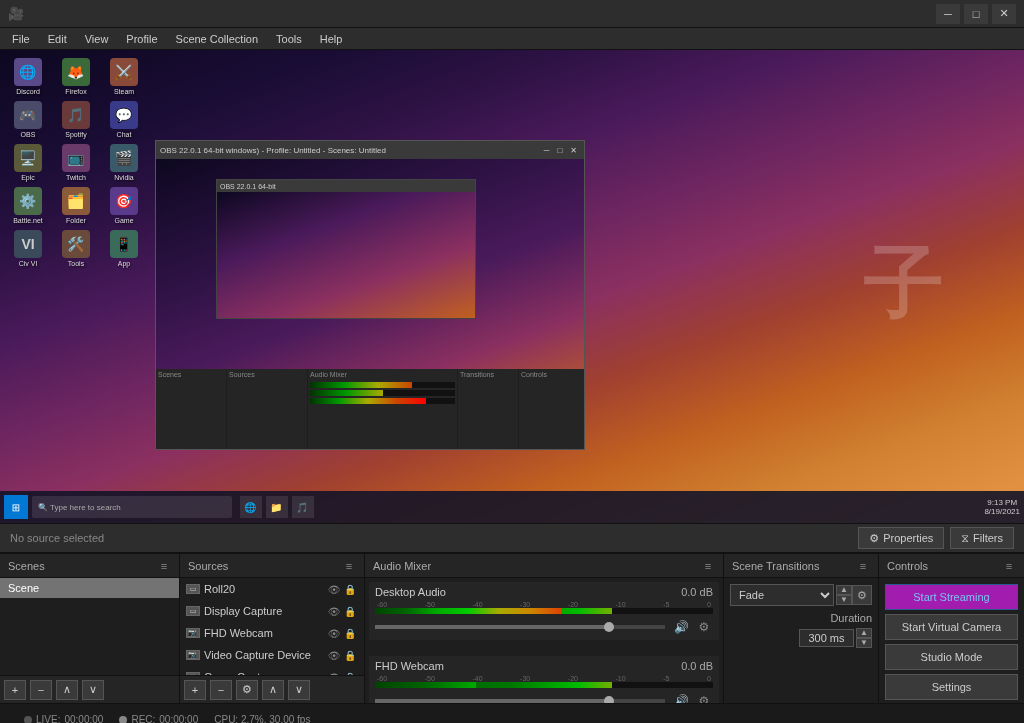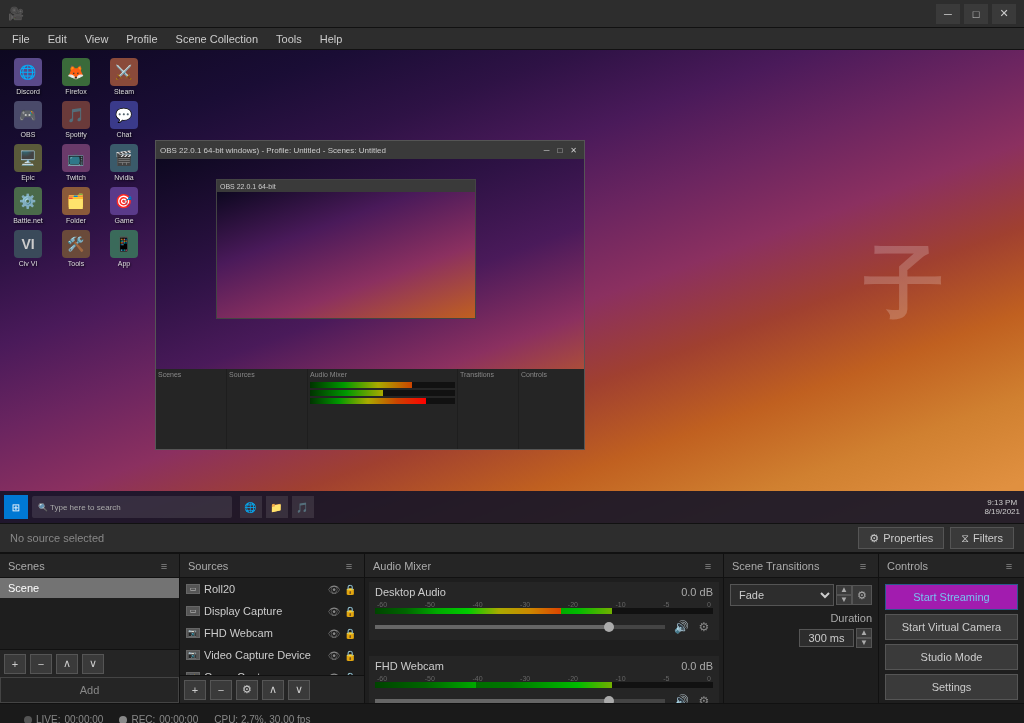--- a/index.html
+++ b/index.html
@@ -750,21 +750,20 @@
       </div>
       <div id="scenes-list">
         <div class="scene-item active">Scene</div>
       </div>
       <div id="scenes-controls">
         <button class="ctrl-btn">+</button>
         <button class="ctrl-btn">−</button>
         <button class="ctrl-btn">∧</button>
         <button class="ctrl-btn">∨</button>
       </div>
-      <div id="add-scene-btn">Add</div>
     </div>
 
     <div class="panel" id="sources-panel">
       <div class="panel-header">
         <span>Sources</span>
         <div class="panel-header-icon">≡</div>
       </div>
       <div id="sources-list">
         <div class="source-item">
           <div class="source-item-left">

